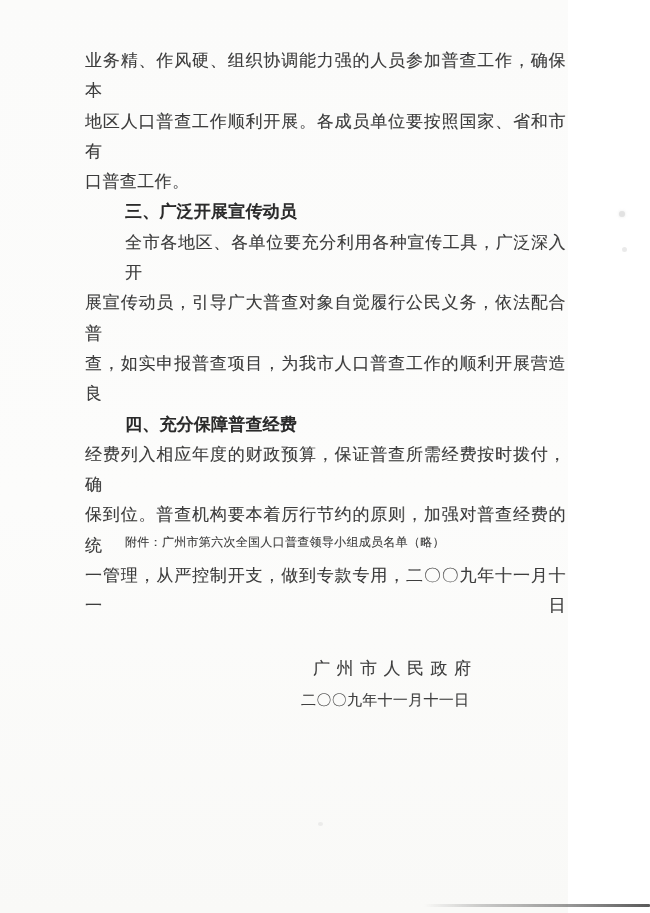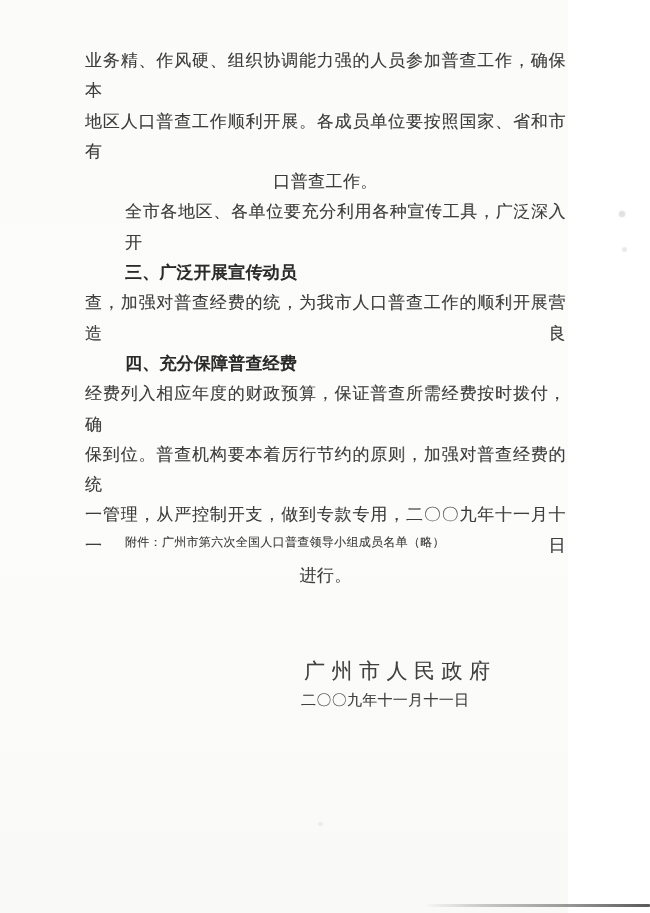--- a/index.html
+++ b/index.html
@@ -24,21 +24,20 @@
     top: 46px;
     width: 481px;
     font-size: 17px;
     line-height: 30.3px;
     letter-spacing: 0.4px;
     color: #3d3d3d;
     text-shadow: 0.3px 0.3px 0.4px rgba(90, 90, 90, 0.4);
   }
   .line {
     min-height: 30.3px;
-    text-align: center;
   }
   .j {
     text-align: justify;
     text-align-last: justify;
   }
   .ind {
     padding-left: 40px;
   }
   .hd {
     font-weight: bold;
@@ -52,23 +51,23 @@
     left: 125px;
     top: 534px;
     font-size: 12px;
     letter-spacing: 0.3px;
     color: #3d3d3d;
     text-shadow: 0.3px 0.3px 0.4px rgba(90, 90, 90, 0.4);
     white-space: nowrap;
   }
   .signer {
     position: absolute;
-    left: 304px;
+    left: 313px;
     top: 657px;
-    font-size: 21px;
+    font-size: 17px;
     letter-spacing: 6.5px;
     color: #3f3f3f;
     text-shadow: 0.3px 0.3px 0.4px rgba(90, 90, 90, 0.35);
     white-space: nowrap;
   }
   .doc-date {
     position: absolute;
     left: 301px;
     top: 691px;
     font-size: 15px;
@@ -125,31 +124,31 @@
 </head>
 <body>
 
 <div class="page">
 
   <div class="flow">
     <div class="line j">业务精、作风硬、组织协调能力强的人员参加普查工作，确保本</div>
     <div class="line j">地区人口普查工作顺利开展。各成员单位要按照国家、省和市有</div>
     <div class="line">口普查工作。</div>
 
+    <div class="line hd">三、广泛开展宣传动员</div>
+
     <div class="line j ind">全市各地区、各单位要充分利用各种宣传工具，广泛深入开</div>
-
-    <div class="line hd">三、广泛开展宣传动员</div>
-    <div class="line j">查，加强对普查经费的统，为我市人口普查工作的顺利开展营造良</div>
+    <div class="line j">展宣传动员，引导广大普查对象自觉履行公民义务，依法配合普</div>
+    <div class="line j">查，如实申报普查项目，为我市人口普查工作的顺利开展营造良</div>
 
     <div class="line hd">四、充分保障普查经费</div>
 
     <div class="line j">经费列入相应年度的财政预算，保证普查所需经费按时拨付，确</div>
     <div class="line j">保到位。普查机构要本着厉行节约的原则，加强对普查经费的统</div>
     <div class="line j">一管理，从严控制开支，做到专款专用，二〇〇九年十一月十一日</div>
-    <div class="line">进行。</div>
   </div>
 
   <div class="attachment">附件：广州市第六次全国人口普查领导小组成员名单（略）</div>
 
   <div class="signer">广州市人民政府</div>
   <div class="doc-date">二〇〇九年十一月十一日</div>
 
   <div class="edge-shadow"></div>
   <div class="speck-a"></div>
   <div class="speck-b"></div>

